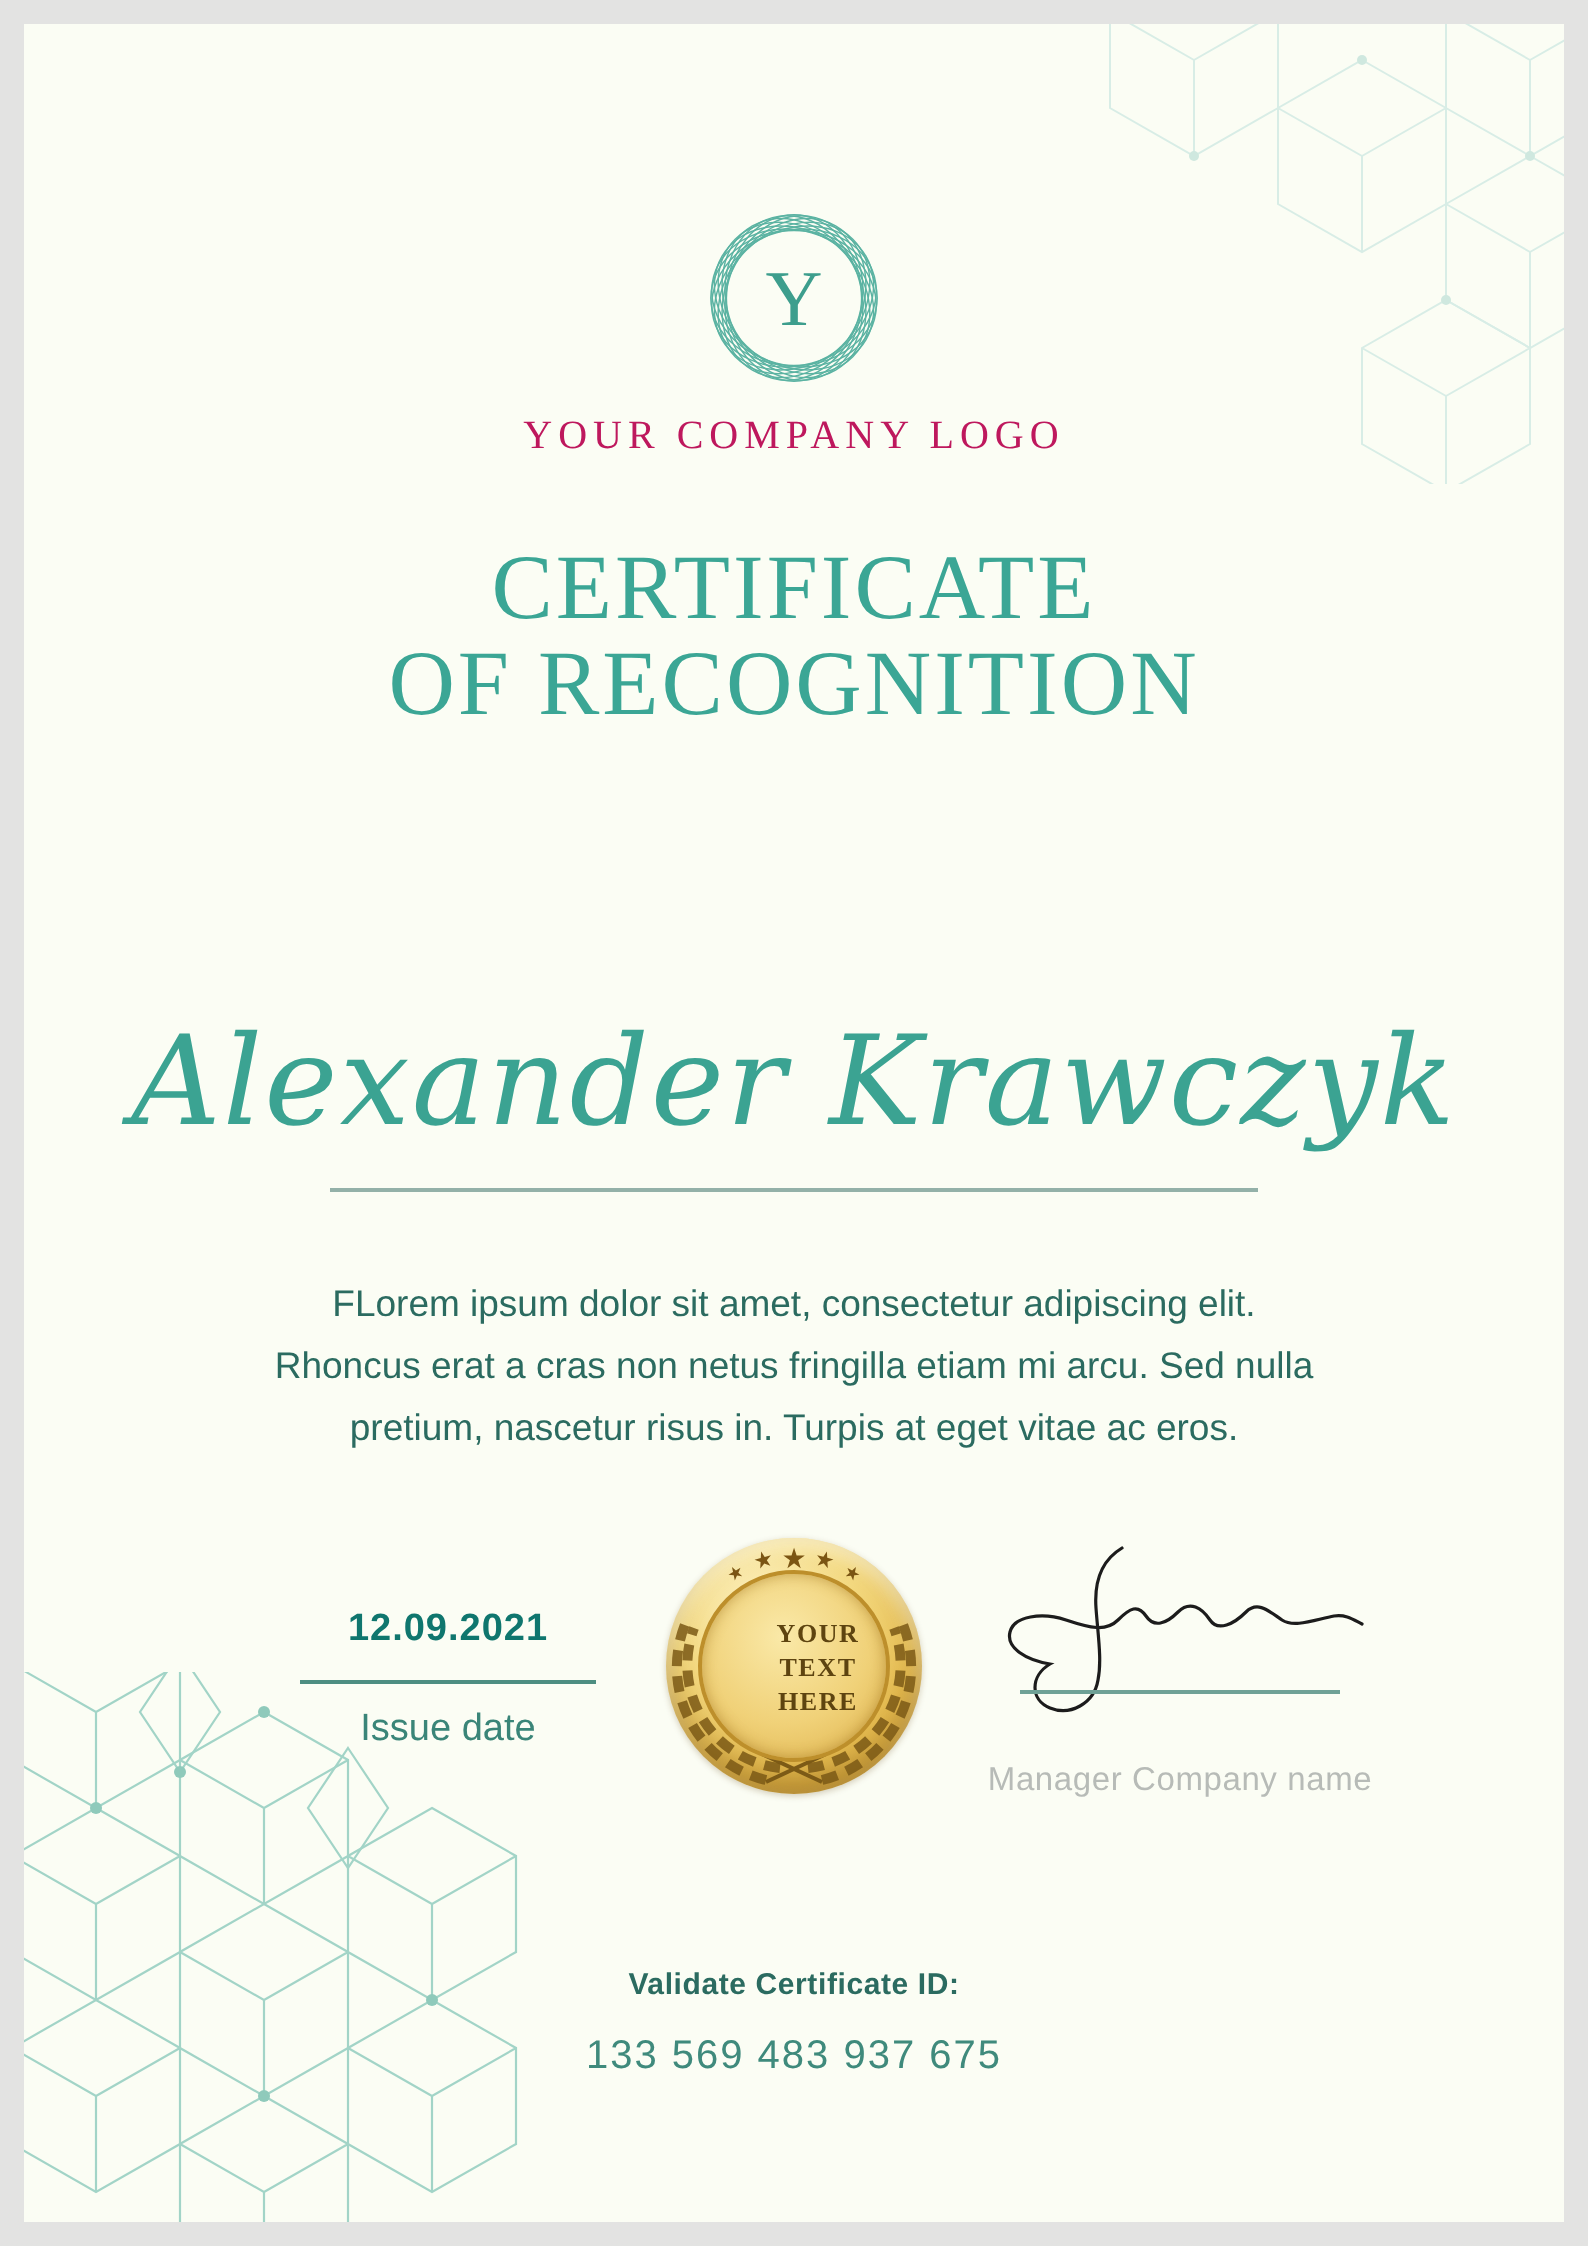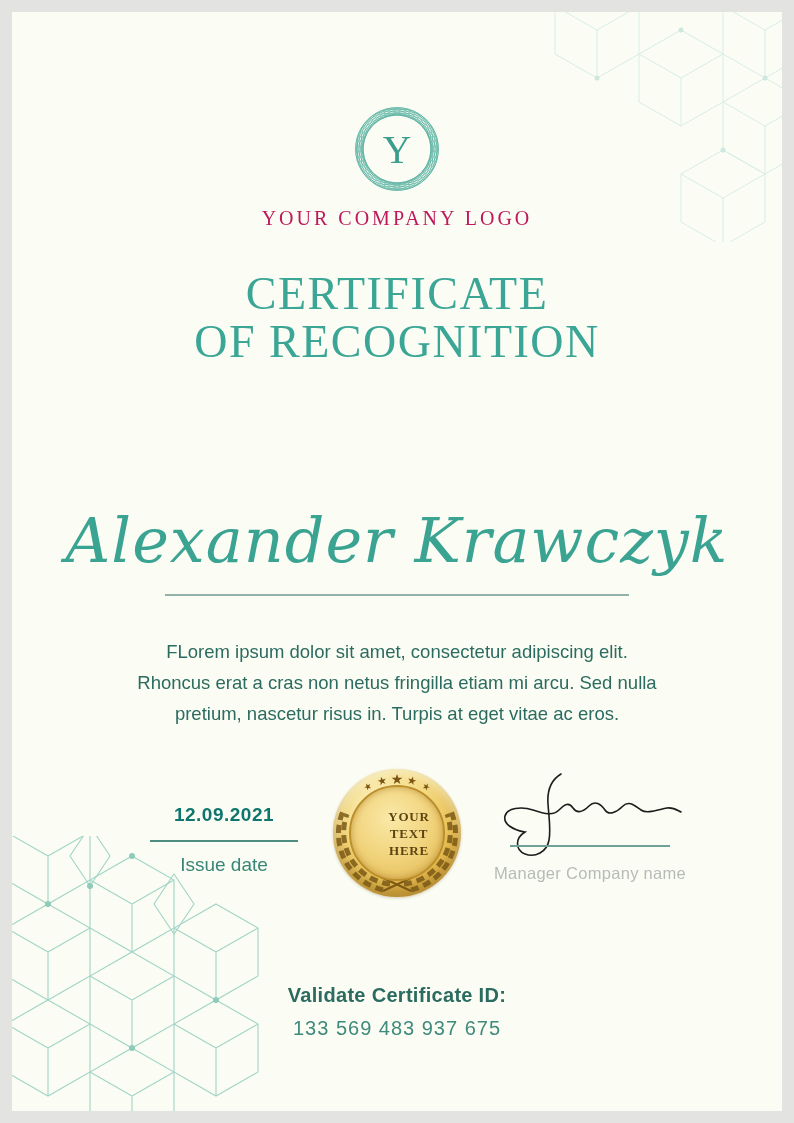--- a/index.html
+++ b/index.html
@@ -52,24 +52,24 @@
   .star.s1{left:35px;top:18px;font-size:9px;transform:translate(-50%,-50%) rotate(-30deg);}
   .star.s2{left:49px;top:12px;font-size:11px;transform:translate(-50%,-50%) rotate(-15deg);}
   .star.s3{left:64px;top:10px;font-size:14px;transform:translate(-50%,-50%);}
   .star.s4{left:79px;top:12px;font-size:11px;transform:translate(-50%,-50%) rotate(15deg);}
   .star.s5{left:93px;top:18px;font-size:9px;transform:translate(-50%,-50%) rotate(30deg);}
 
   .sig-block{position:absolute;left:468px;top:748px;width:220px;text-align:center;}
   .sig-scribble{display:block;width:190px;height:100px;margin:0 auto;}
   .sig-rule{position:absolute;left:30px;top:85px;width:160px;height:2px;background:#6fa196;}
   .sig-name{margin-top:0px;font-size:20px;font-weight:700;color:#27605a;letter-spacing:0.3px;}
-  .sig-role{margin-top:4px;font-size:16.5px;color:#b7bbb7;letter-spacing:0.3px;}
+  .sig-role{margin-top:21px;font-size:16.5px;color:#b7bbb7;letter-spacing:0.3px;}
 
   .validate-label{position:absolute;left:0;right:0;top:972px;text-align:center;
-    font-size:20px;font-weight:700;color:#2b6b60;letter-spacing:0.3px;}
+    font-size:15px;font-weight:700;color:#2b6b60;letter-spacing:0.3px;}
   .validate-id{position:absolute;left:0;right:0;top:1005px;text-align:center;
     font-size:20px;color:#3f8a7c;letter-spacing:1px;}
 </style>
 </head>
 <body>
 
 <div class="canvas">
   <div class="page">
 
     <svg class="deco deco-tr" width="235" height="230" viewBox="0 0 235 230" fill="none">

